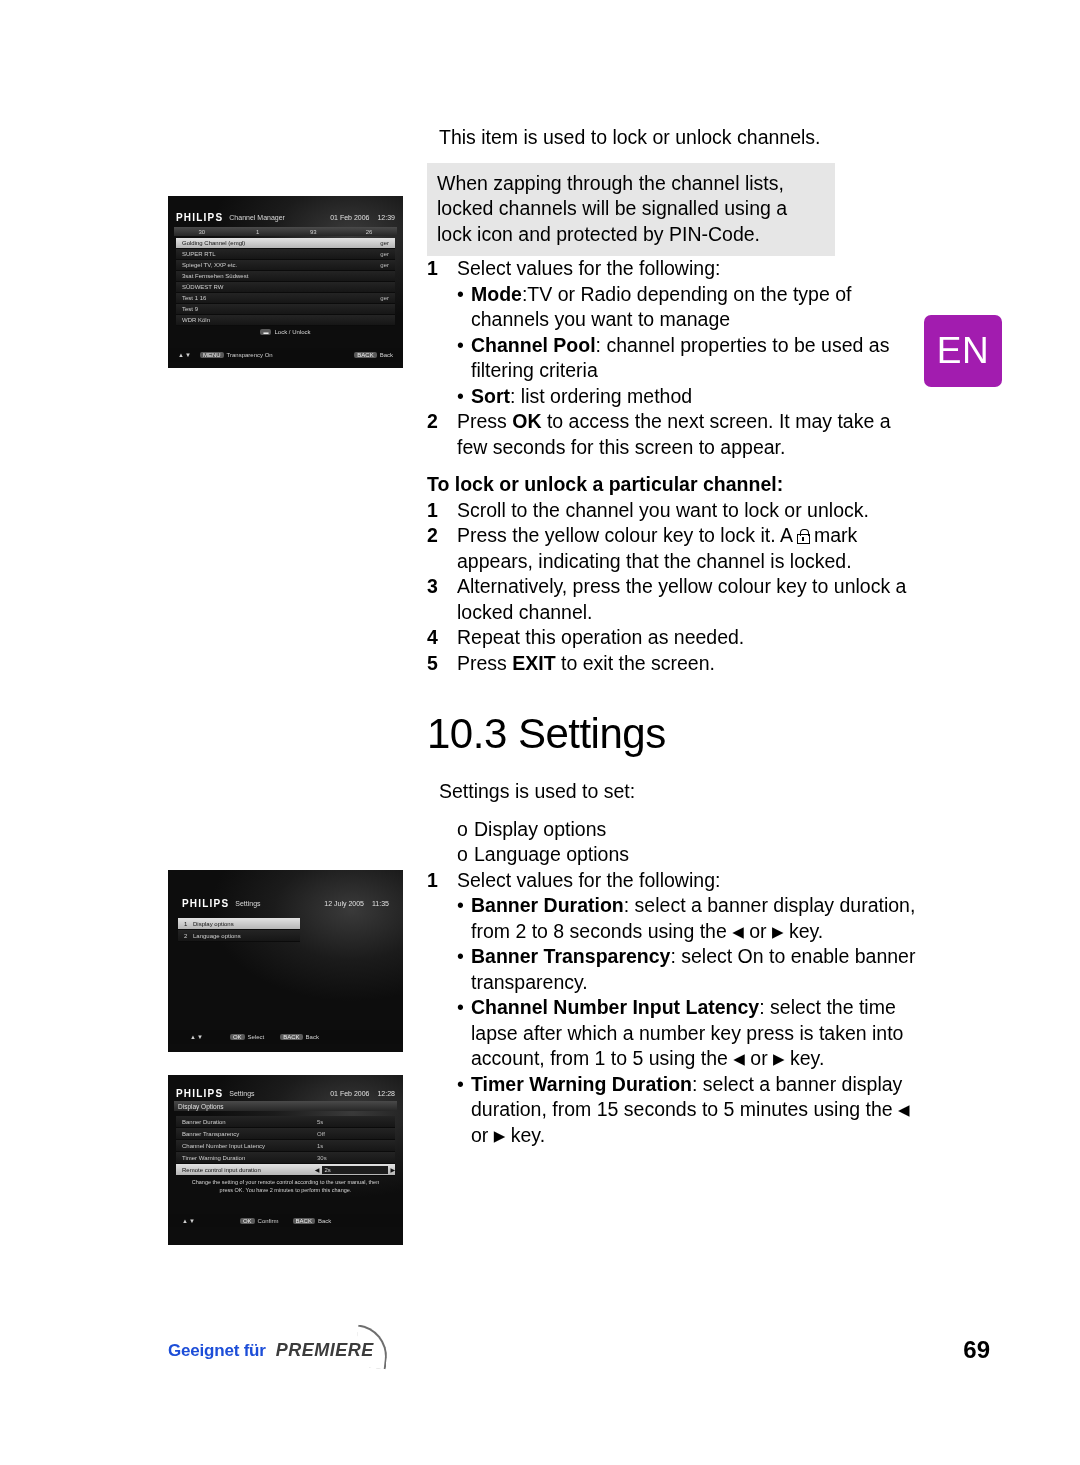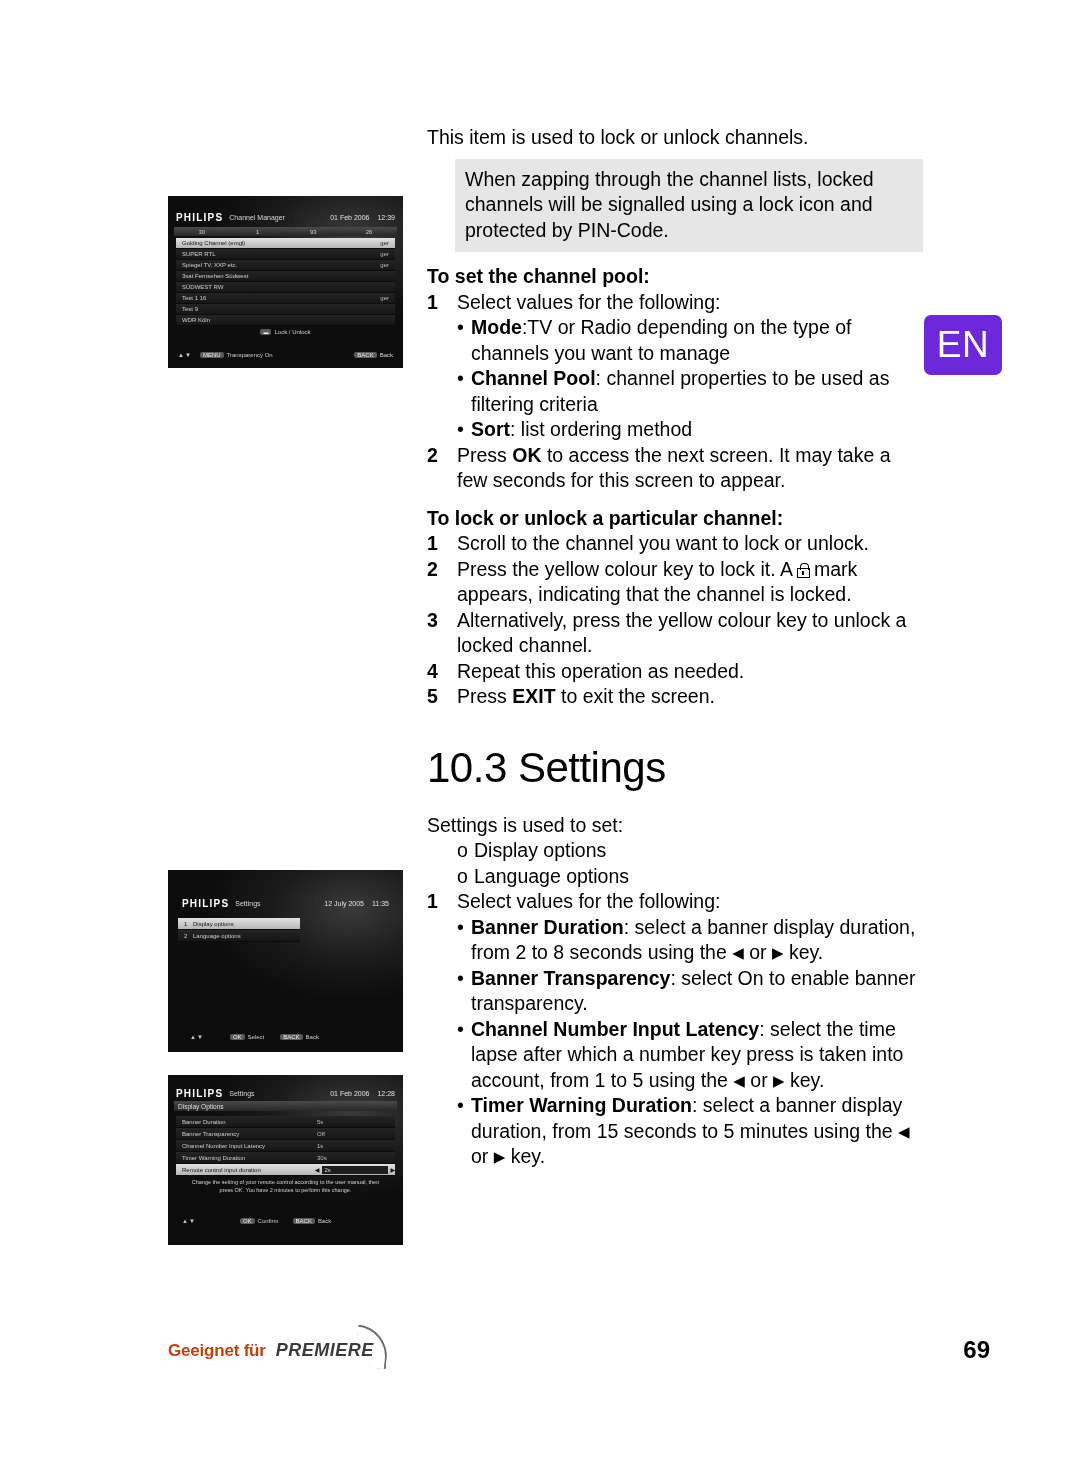--- a/index.html
+++ b/index.html
@@ -32,32 +32,31 @@
   }
   h1.big-head {
     font-size: 42px;
     font-weight: normal;
     margin: 0;
     letter-spacing: -0.5px;
   }
   p.body {
     font-size: 19.5px;
     line-height: 25.5px;
-    margin: 0;
+    margin: 12px;
   }
   .bold { font-weight: bold; }
 
   
   .callout {
     background: #e6e6e6;
     padding: 8px 10px 9px 10px;
     margin-top: 8px;
-    width: 468px;
+    width: 408px;
     box-sizing: border-box;
-    margin-left: 28px;
   }
   .callout p {
     font-size: 19.5px;
     line-height: 25.5px;
     margin: 0;
   }
 
   
   .numrow {
     display: flex;
@@ -122,22 +121,22 @@
     width: 2.2px; height: 4px;
     background: #000;
   }
 
   
   .en-tab {
     position: absolute;
     left: 924px;
     top: 315px;
     width: 78px;
-    height: 60px;
-    background: #6d28d9;
+    height: 72px;
+    background: #a21caf;
     border-radius: 7px;
     color: #ffffff;
     font-size: 37px;
     display: flex;
     align-items: center;
     justify-content: center;
     letter-spacing: 0.5px;
   }
 
   
@@ -214,21 +213,21 @@
   .footer-logo {
     position: absolute;
     left: 168px;
     top: 1340px;
     display: flex;
     align-items: center;
   }
   .g-fuer {
     font-size: 17px;
     font-weight: bold;
-    color: #c2410c;
+    color: #1d4ed8;
     letter-spacing: -0.2px;
     text-align: center;
   }
   .premiere-wrap { position: relative; margin-left: 10px; padding-right: 14px; }
   .premiere {
     font-size: 18px;
     font-weight: bold;
     font-style: italic;
     color: #3c3c3c;
     letter-spacing: 0.5px;
@@ -261,21 +260,20 @@
 
   <div style="height:112px"></div>
 
 
   <p class="body" style="margin-top:13px">This item is used to lock or unlock channels.</p>
 
   <div class="callout">
     <p>When zapping through the channel lists, locked channels will be signalled using a lock icon and protected by PIN-Code.</p>
   </div>
 
-  <div class="subhead" style="margin-top:12px">To set the channel pool:</div>
 
   <div class="numrow">
     <span class="num">1</span>
     <span class="txt">Select values for the following:</span>
   </div>
 
   <div class="bulrow">
     <span class="bul">•</span>
     <span class="txt"><b class="bold">Mode</b><span>:</span><span>TV or Radio depending on the type of channels you want to manage</span></span>
   </div>

